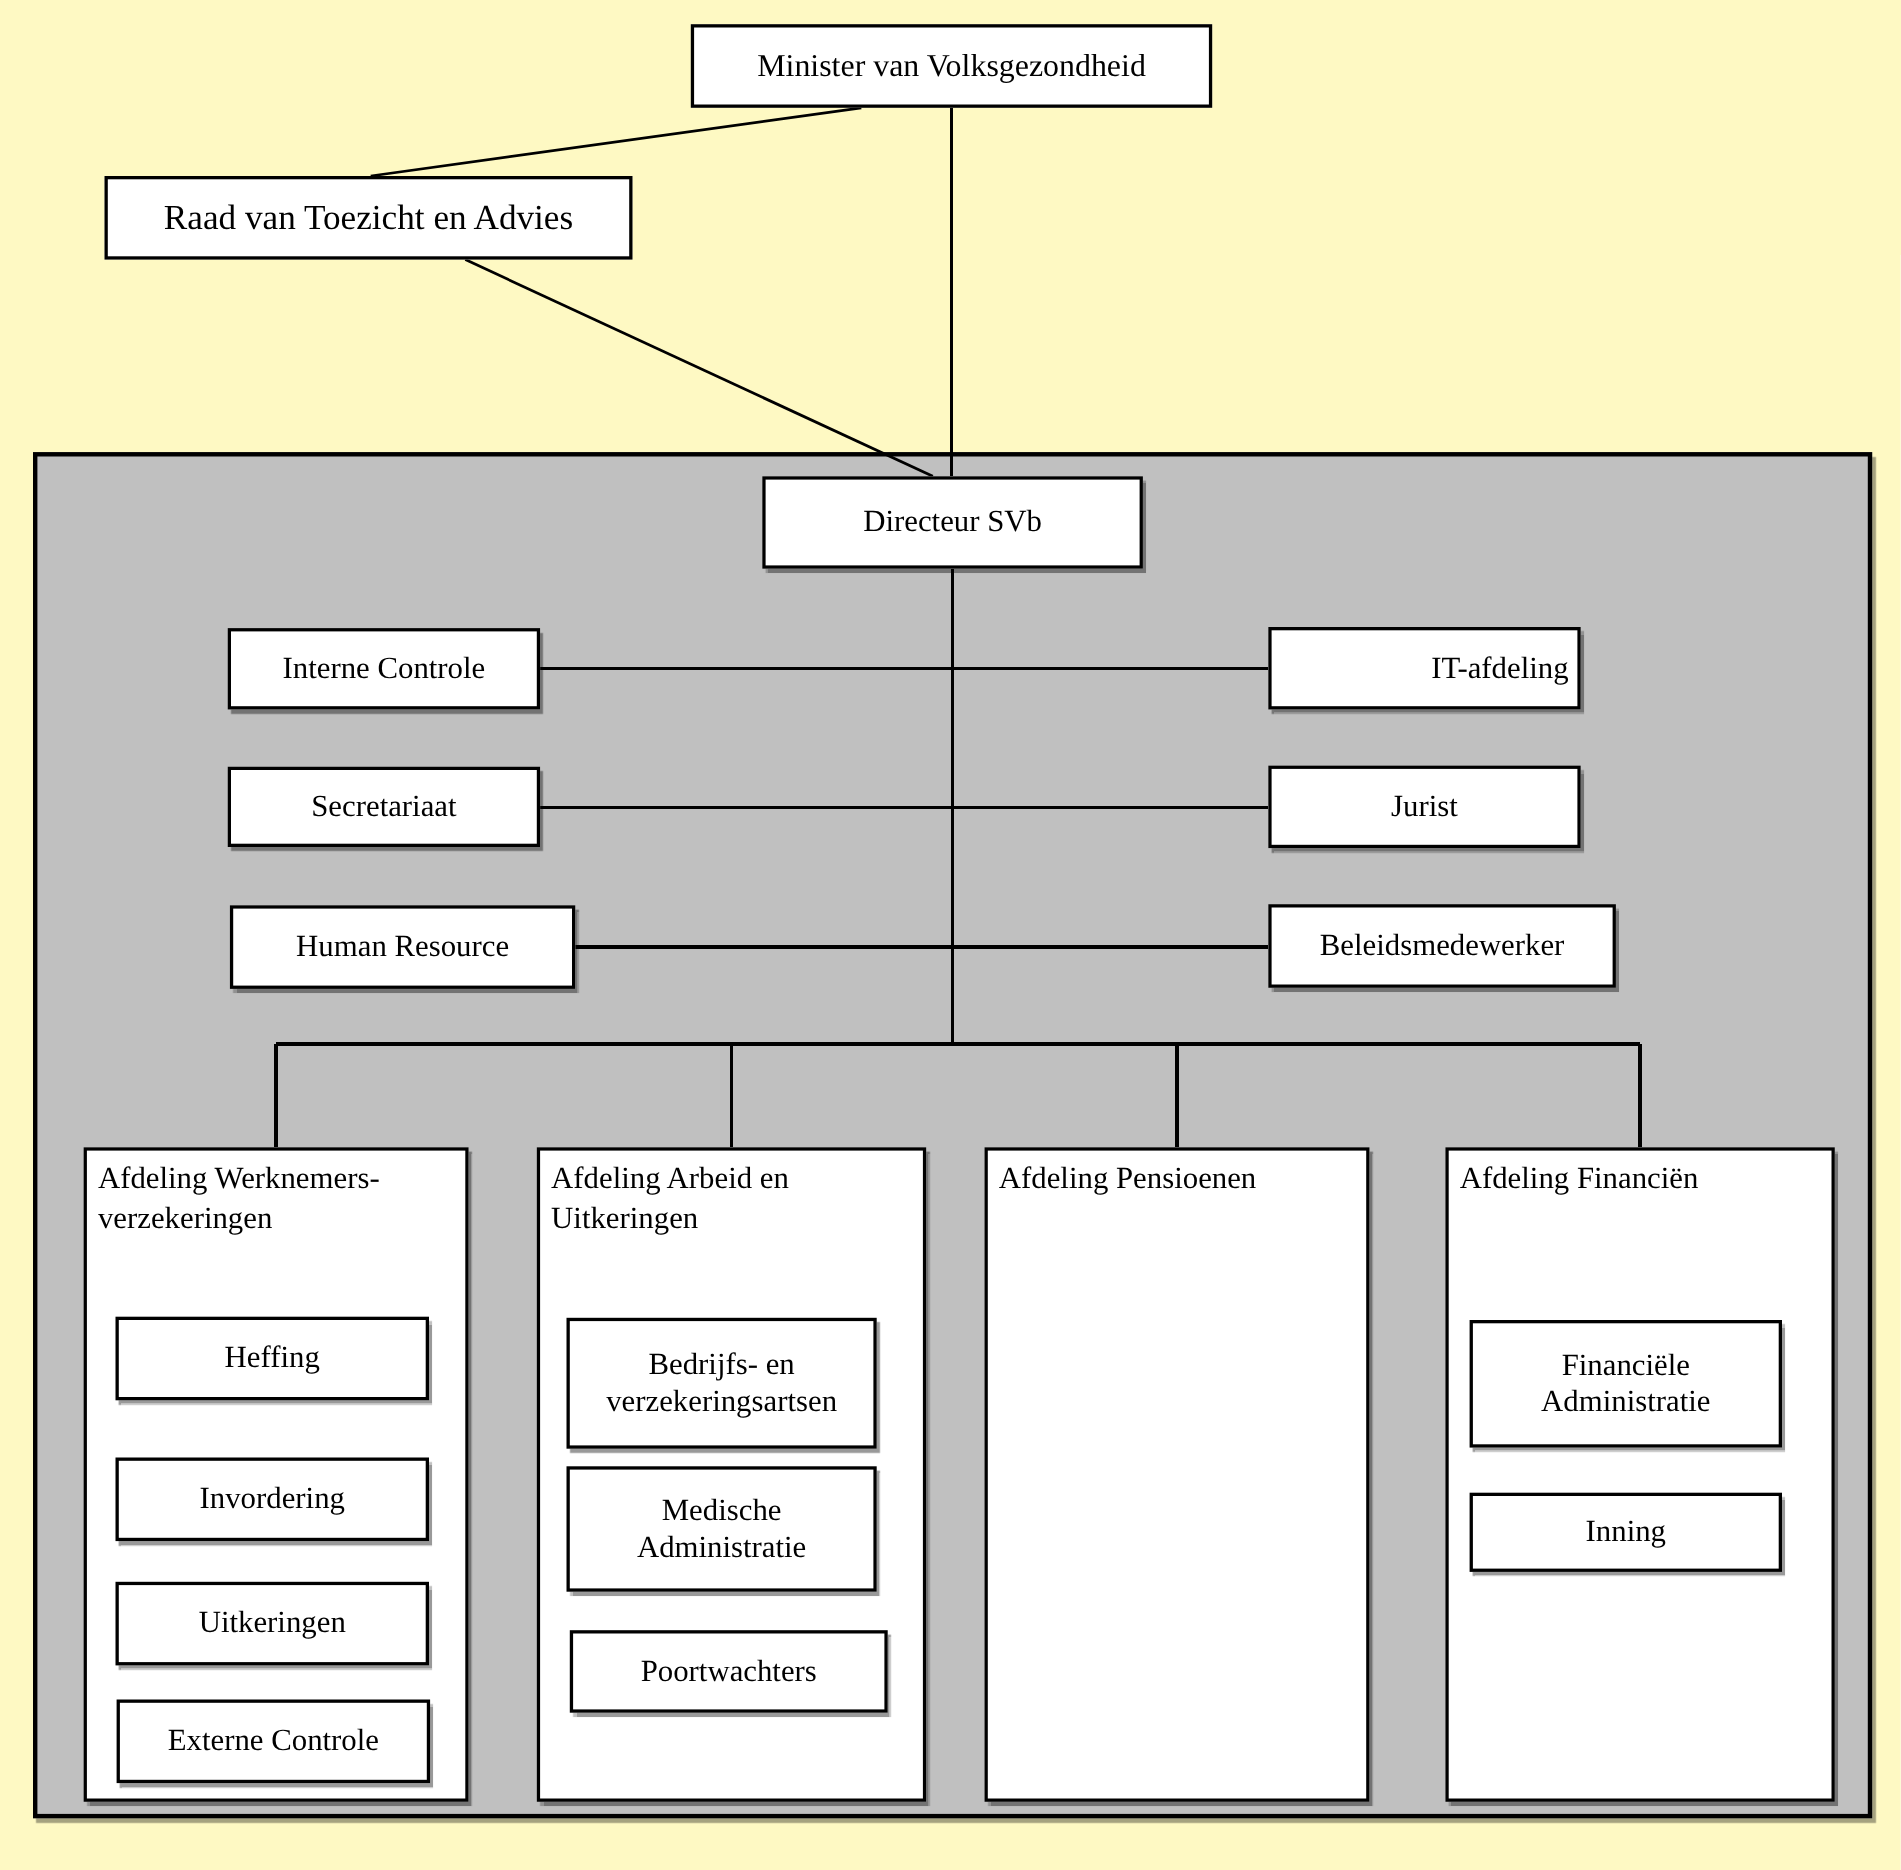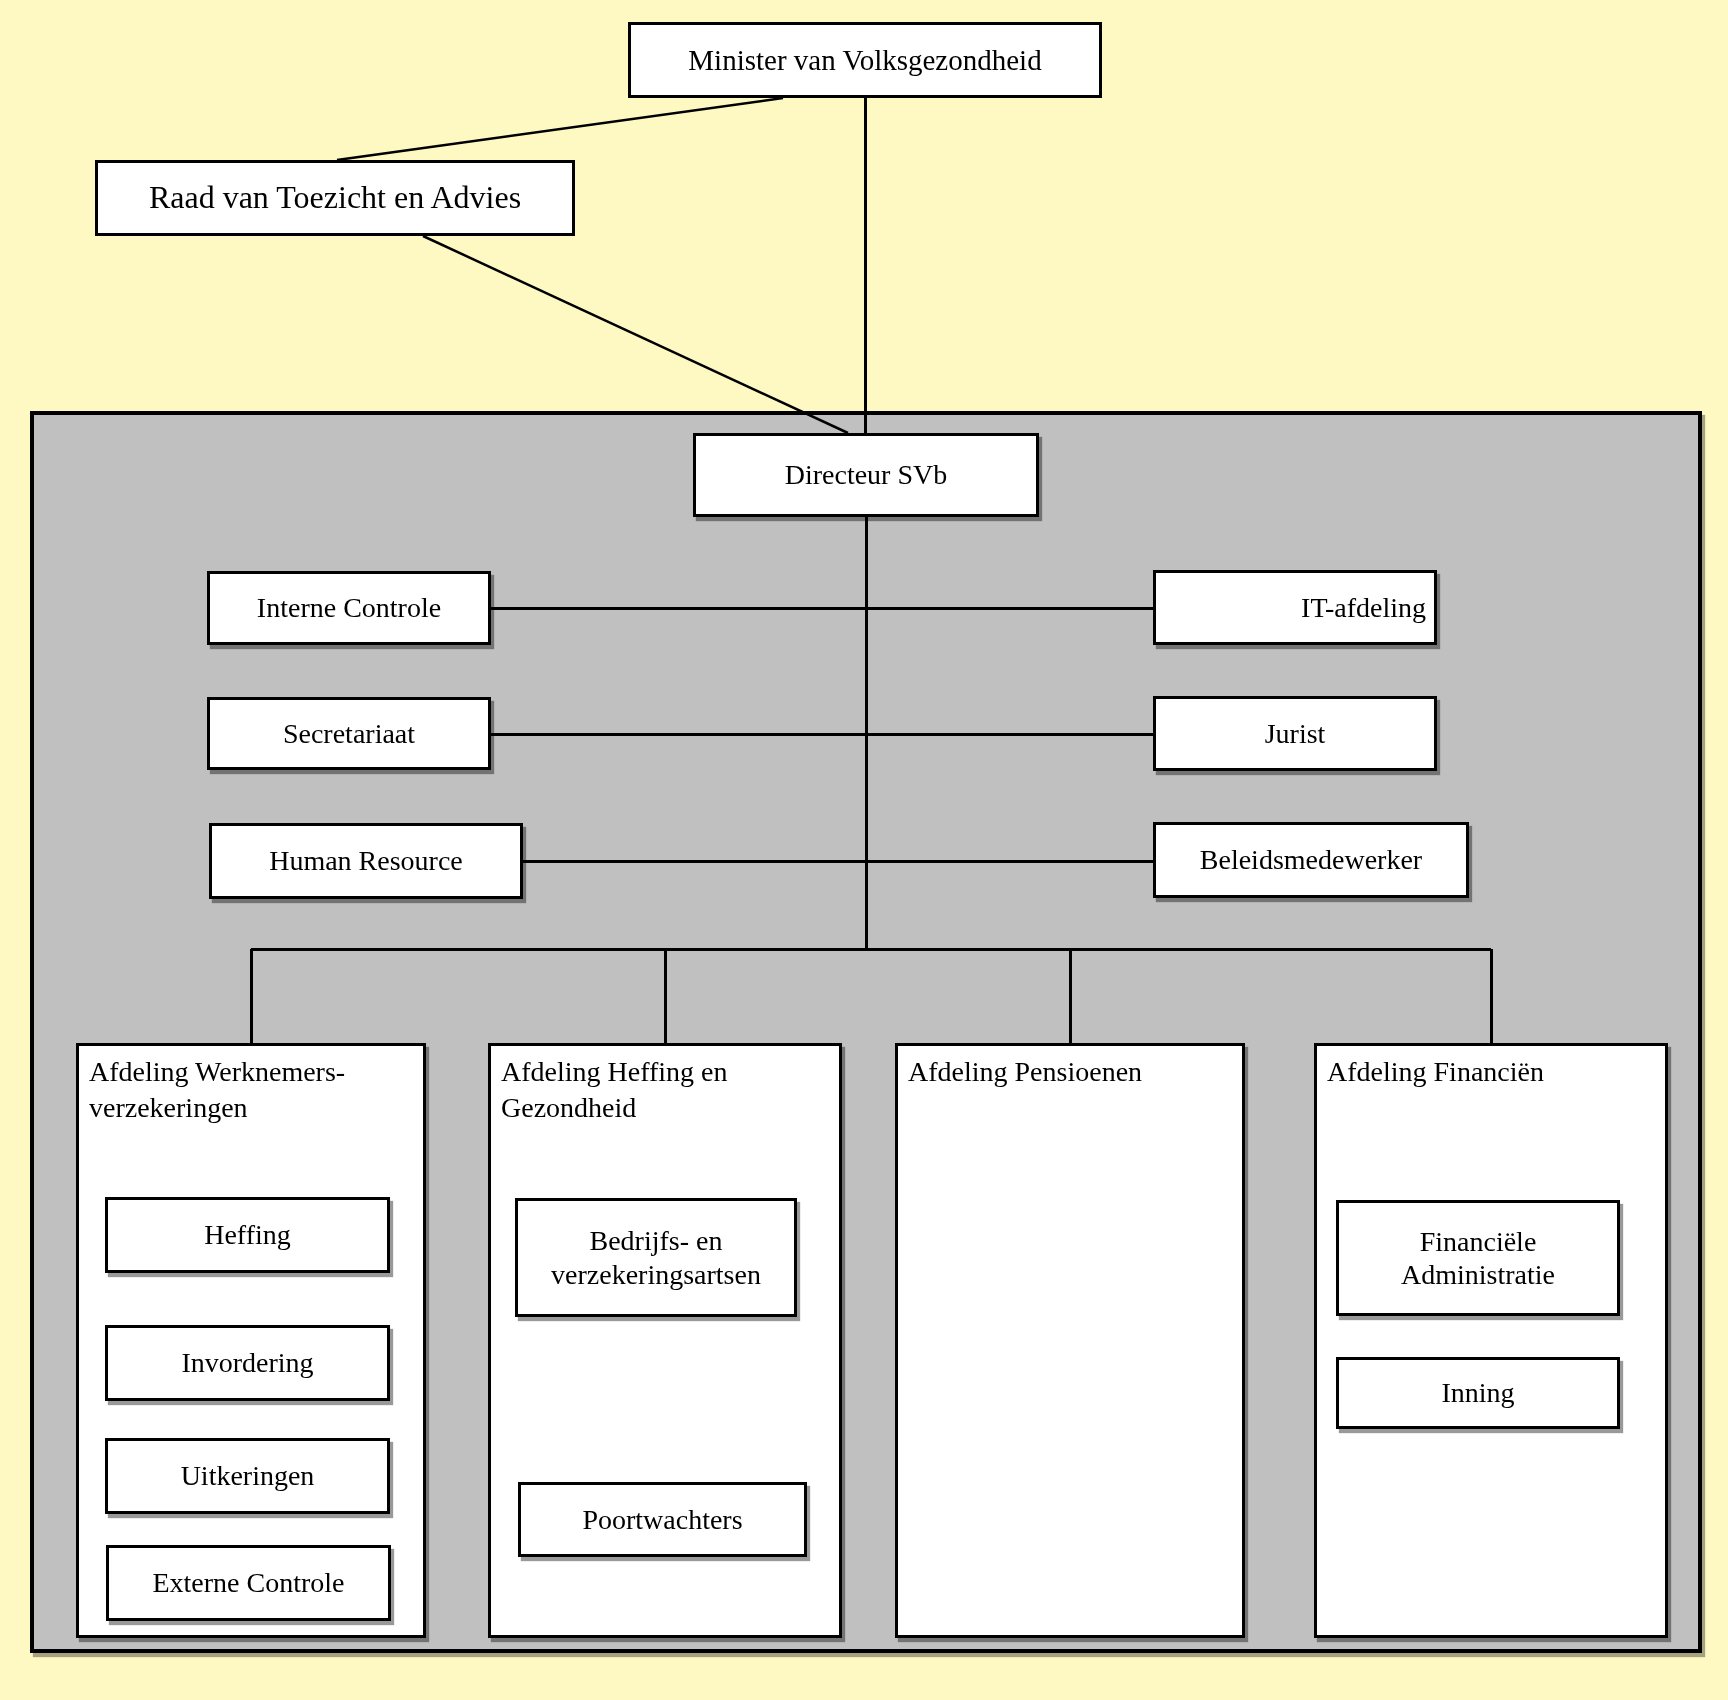--- a/index.html
+++ b/index.html
@@ -143,21 +143,21 @@
     <span>Human Resource</span>
   </div>
   <div class="box staff-r3 shadowed">
     <span>Beleidsmedewerker</span>
   </div>
 
   <div class="dept dept1">
     <span class="dept-title">Afdeling Werknemers-verzekeringen</span>
   </div>
   <div class="dept dept2">
-    <span class="dept-title">Afdeling Heffing en Gezondheid</span>
+    <span class="dept-title">Afdeling Arbeid en Uitkeringen</span>
   </div>
   <div class="dept dept3">
     <span class="dept-title">Afdeling Pensioenen</span>
   </div>
   <div class="dept dept4">
     <span class="dept-title">Afdeling Financiën</span>
   </div>
 
   <div class="box u-heffing shadowed">
     <span>Heffing</span>
@@ -168,20 +168,23 @@
   <div class="box u-uitkeringen shadowed">
     <span>Uitkeringen</span>
   </div>
   <div class="box u-externe shadowed">
     <span>Externe Controle</span>
   </div>
 
   <div class="box u-bedrijfs shadowed">
     <span>Bedrijfs- en verzekeringsartsen</span>
   </div>
+  <div class="box u-medisch shadowed">
+    <span>Medische Administratie</span>
+  </div>
   <div class="box u-poort shadowed">
     <span>Poortwachters</span>
   </div>
 
   <div class="box u-finadmin shadowed">
     <span>Financiële Administratie</span>
   </div>
   <div class="box u-inning shadowed">
     <span>Inning</span>
   </div>

